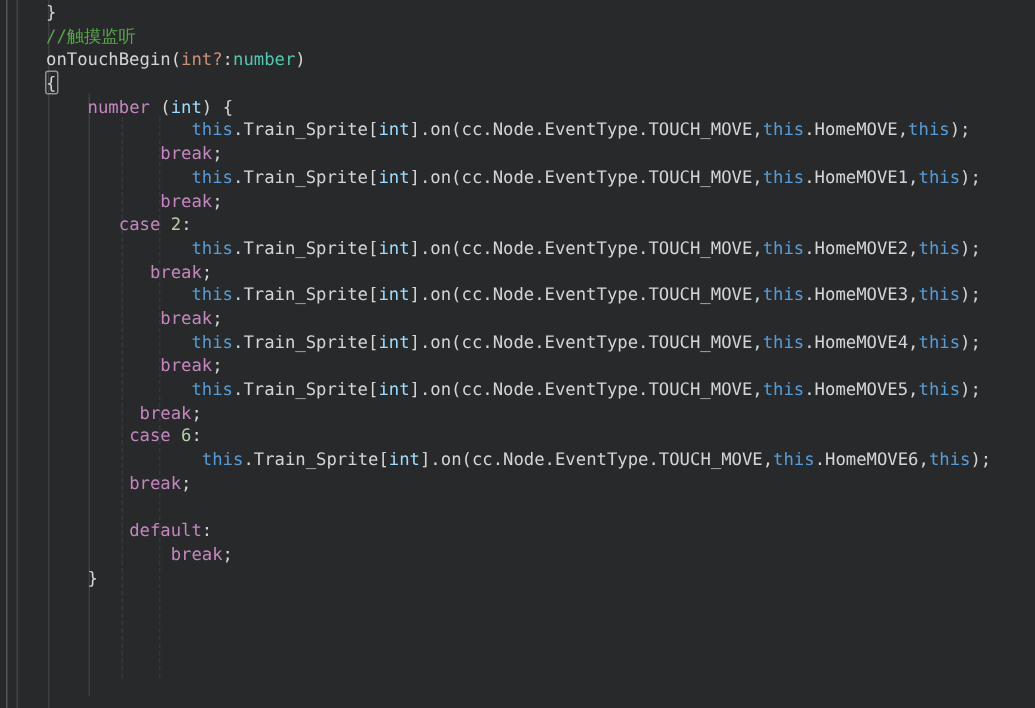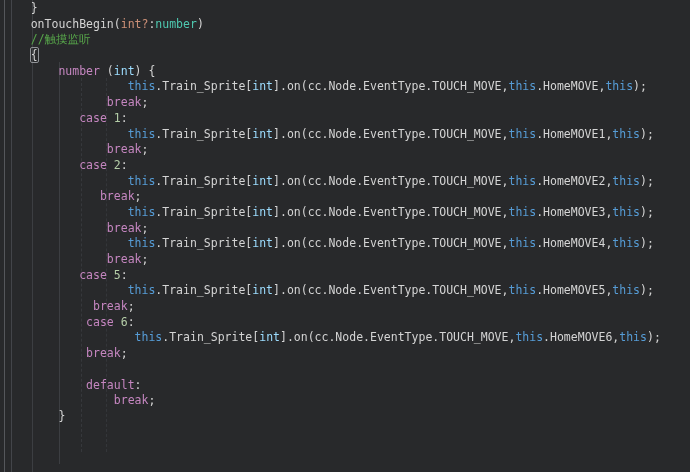--- a/index.html
+++ b/index.html
@@ -36,37 +36,35 @@
 
 <div class="screen">
   <div class="guide g1"></div>
   <div class="guide g2"></div>
   <div class="guide g3"></div>
   <div class="guide g4"></div>
   <div class="guide g5"></div>
   <div class="guide g6"></div>
   <div class="code" id="code-area">
       <div class="code-line"><span style="color: rgb(212, 212, 212);">    }</span></div>
+      <div class="code-line"><span style="color: rgb(212, 212, 212);">    </span><span style="color: rgb(87, 166, 74);">//触摸监听</span></div>
       <div class="code-line"><span style="color: rgb(212, 212, 212);">    onTouchBegin(</span><span style="color: rgb(206, 145, 120);">int?</span><span style="color: rgb(212, 212, 212);">:</span><span style="color: rgb(78, 201, 176);">number</span><span style="color: rgb(212, 212, 212);">)</span></div>
-      <div class="code-line"><span style="color: rgb(212, 212, 212);">    </span><span style="color: rgb(87, 166, 74);">//触摸监听</span></div>
       <div class="code-line"><span style="color: rgb(212, 212, 212);">    </span><span class="cursor-box" style="color: rgb(212, 212, 212);">{</span></div>
       <div class="code-line"><span style="color: rgb(212, 212, 212);">        </span><span style="color: rgb(197, 134, 192);">number</span><span style="color: rgb(212, 212, 212);"> (</span><span style="color: rgb(156, 220, 254);">int</span><span style="color: rgb(212, 212, 212);">) {</span></div>
       <div class="code-line"><span style="color: rgb(212, 212, 212);">                  </span><span style="color: rgb(86, 156, 214);">this</span><span style="color: rgb(212, 212, 212);">.Train_Sprite[</span><span style="color: rgb(156, 220, 254);">int</span><span style="color: rgb(212, 212, 212);">].on(cc.Node.EventType.TOUCH_MOVE,</span><span style="color: rgb(86, 156, 214);">this</span><span style="color: rgb(212, 212, 212);">.HomeMOVE,</span><span style="color: rgb(86, 156, 214);">this</span><span style="color: rgb(212, 212, 212);">);</span></div>
       <div class="code-line"><span style="color: rgb(212, 212, 212);">               </span><span style="color: rgb(197, 134, 192);">break</span><span style="color: rgb(212, 212, 212);">;</span></div>
-      <div class="code-line"><span style="color: rgb(212, 212, 212);">           </span><span style="color: rgb(197, 134, 192);">case</span><span style="color: rgb(212, 212, 212);"> </span><span style="color: rgb(181, 206, 168);">1</span><span style="color: rgb(212, 212, 212);">:</span></div>
       <div class="code-line"><span style="color: rgb(212, 212, 212);">                  </span><span style="color: rgb(86, 156, 214);">this</span><span style="color: rgb(212, 212, 212);">.Train_Sprite[</span><span style="color: rgb(156, 220, 254);">int</span><span style="color: rgb(212, 212, 212);">].on(cc.Node.EventType.TOUCH_MOVE,</span><span style="color: rgb(86, 156, 214);">this</span><span style="color: rgb(212, 212, 212);">.HomeMOVE1,</span><span style="color: rgb(86, 156, 214);">this</span><span style="color: rgb(212, 212, 212);">);</span></div>
       <div class="code-line"><span style="color: rgb(212, 212, 212);">               </span><span style="color: rgb(197, 134, 192);">break</span><span style="color: rgb(212, 212, 212);">;</span></div>
       <div class="code-line"><span style="color: rgb(212, 212, 212);">           </span><span style="color: rgb(197, 134, 192);">case</span><span style="color: rgb(212, 212, 212);"> </span><span style="color: rgb(181, 206, 168);">2</span><span style="color: rgb(212, 212, 212);">:</span></div>
       <div class="code-line"><span style="color: rgb(212, 212, 212);">                  </span><span style="color: rgb(86, 156, 214);">this</span><span style="color: rgb(212, 212, 212);">.Train_Sprite[</span><span style="color: rgb(156, 220, 254);">int</span><span style="color: rgb(212, 212, 212);">].on(cc.Node.EventType.TOUCH_MOVE,</span><span style="color: rgb(86, 156, 214);">this</span><span style="color: rgb(212, 212, 212);">.HomeMOVE2,</span><span style="color: rgb(86, 156, 214);">this</span><span style="color: rgb(212, 212, 212);">);</span></div>
       <div class="code-line"><span style="color: rgb(212, 212, 212);">              </span><span style="color: rgb(197, 134, 192);">break</span><span style="color: rgb(212, 212, 212);">;</span></div>
       <div class="code-line"><span style="color: rgb(212, 212, 212);">                  </span><span style="color: rgb(86, 156, 214);">this</span><span style="color: rgb(212, 212, 212);">.Train_Sprite[</span><span style="color: rgb(156, 220, 254);">int</span><span style="color: rgb(212, 212, 212);">].on(cc.Node.EventType.TOUCH_MOVE,</span><span style="color: rgb(86, 156, 214);">this</span><span style="color: rgb(212, 212, 212);">.HomeMOVE3,</span><span style="color: rgb(86, 156, 214);">this</span><span style="color: rgb(212, 212, 212);">);</span></div>
       <div class="code-line"><span style="color: rgb(212, 212, 212);">               </span><span style="color: rgb(197, 134, 192);">break</span><span style="color: rgb(212, 212, 212);">;</span></div>
       <div class="code-line"><span style="color: rgb(212, 212, 212);">                  </span><span style="color: rgb(86, 156, 214);">this</span><span style="color: rgb(212, 212, 212);">.Train_Sprite[</span><span style="color: rgb(156, 220, 254);">int</span><span style="color: rgb(212, 212, 212);">].on(cc.Node.EventType.TOUCH_MOVE,</span><span style="color: rgb(86, 156, 214);">this</span><span style="color: rgb(212, 212, 212);">.HomeMOVE4,</span><span style="color: rgb(86, 156, 214);">this</span><span style="color: rgb(212, 212, 212);">);</span></div>
       <div class="code-line"><span style="color: rgb(212, 212, 212);">               </span><span style="color: rgb(197, 134, 192);">break</span><span style="color: rgb(212, 212, 212);">;</span></div>
-      <div class="code-line"><span style="color: rgb(212, 212, 212);">           </span><span style="color: rgb(197, 134, 192);">case</span><span style="color: rgb(212, 212, 212);"> </span><span style="color: rgb(181, 206, 168);">5</span><span style="color: rgb(212, 212, 212);">:</span></div>
       <div class="code-line"><span style="color: rgb(212, 212, 212);">                  </span><span style="color: rgb(86, 156, 214);">this</span><span style="color: rgb(212, 212, 212);">.Train_Sprite[</span><span style="color: rgb(156, 220, 254);">int</span><span style="color: rgb(212, 212, 212);">].on(cc.Node.EventType.TOUCH_MOVE,</span><span style="color: rgb(86, 156, 214);">this</span><span style="color: rgb(212, 212, 212);">.HomeMOVE5,</span><span style="color: rgb(86, 156, 214);">this</span><span style="color: rgb(212, 212, 212);">);</span></div>
       <div class="code-line"><span style="color: rgb(212, 212, 212);">             </span><span style="color: rgb(197, 134, 192);">break</span><span style="color: rgb(212, 212, 212);">;</span></div>
       <div class="code-line"><span style="color: rgb(212, 212, 212);">            </span><span style="color: rgb(197, 134, 192);">case</span><span style="color: rgb(212, 212, 212);"> </span><span style="color: rgb(181, 206, 168);">6</span><span style="color: rgb(212, 212, 212);">:</span></div>
       <div class="code-line"><span style="color: rgb(212, 212, 212);">                   </span><span style="color: rgb(86, 156, 214);">this</span><span style="color: rgb(212, 212, 212);">.Train_Sprite[</span><span style="color: rgb(156, 220, 254);">int</span><span style="color: rgb(212, 212, 212);">].on(cc.Node.EventType.TOUCH_MOVE,</span><span style="color: rgb(86, 156, 214);">this</span><span style="color: rgb(212, 212, 212);">.HomeMOVE6,</span><span style="color: rgb(86, 156, 214);">this</span><span style="color: rgb(212, 212, 212);">);</span></div>
       <div class="code-line"><span style="color: rgb(212, 212, 212);">            </span><span style="color: rgb(197, 134, 192);">break</span><span style="color: rgb(212, 212, 212);">;</span></div>
       <div class="code-line"></div>
       <div class="code-line"><span style="color: rgb(212, 212, 212);">            </span><span style="color: rgb(197, 134, 192);">default</span><span style="color: rgb(212, 212, 212);">:</span></div>
       <div class="code-line"><span style="color: rgb(212, 212, 212);">                </span><span style="color: rgb(197, 134, 192);">break</span><span style="color: rgb(212, 212, 212);">;</span></div>
       <div class="code-line"><span style="color: rgb(212, 212, 212);">        }</span></div>
     </div>

